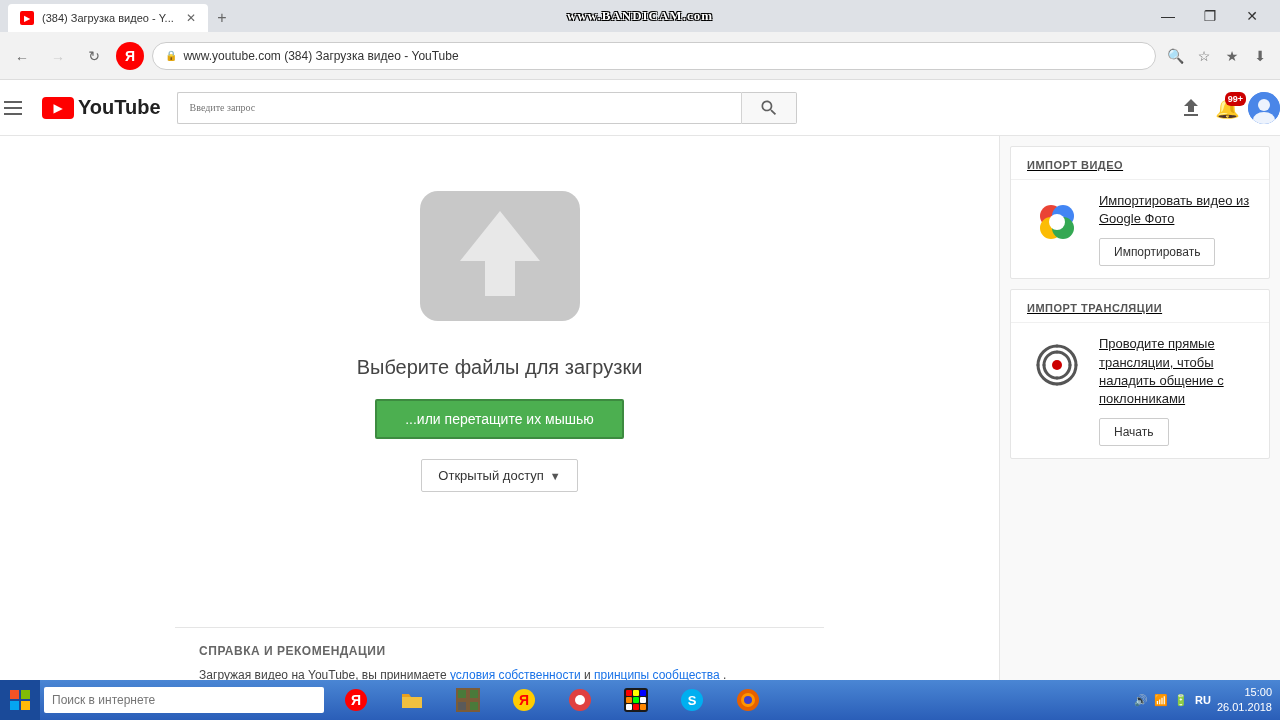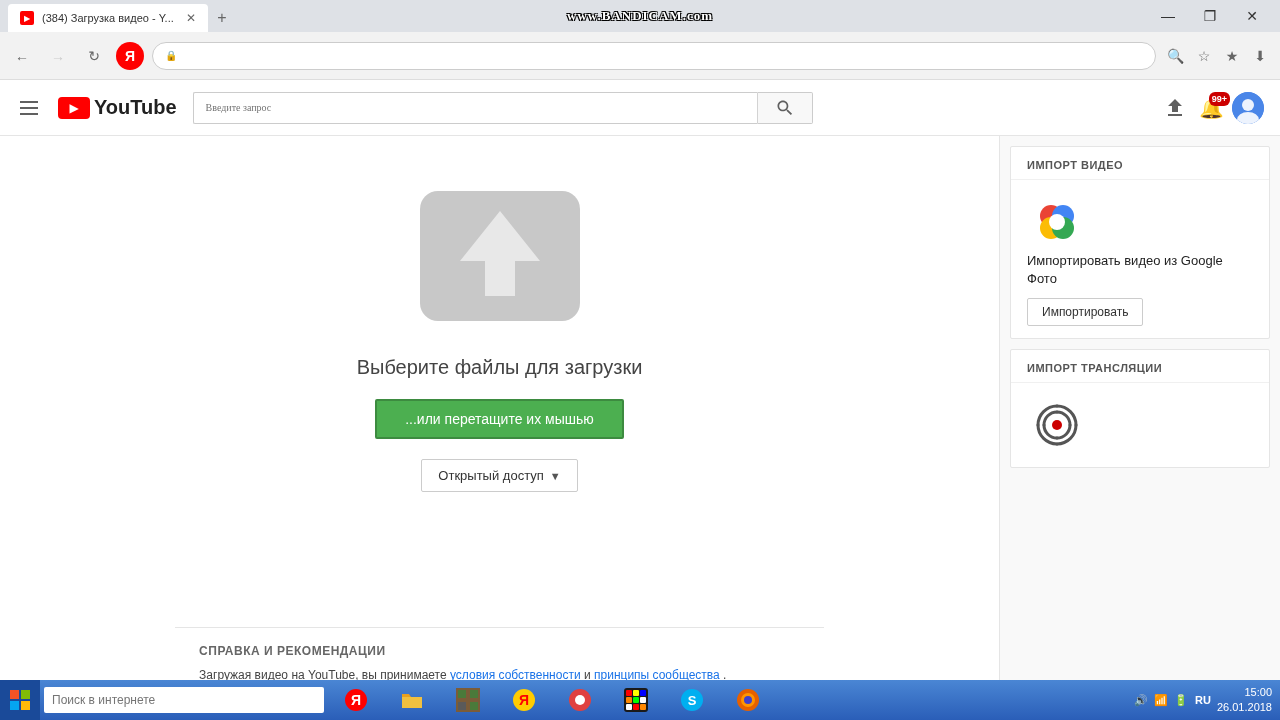--- a/index.html
+++ b/index.html
@@ -76,21 +76,21 @@
     .url-text { flex:1; font-size: 12px; }
     .addressbar-icons { display:flex; gap:4px; }
     .addr-icon { width:24px; height:24px; display:flex; align-items:center; justify-content:center; color:#666; font-size:14px; cursor:pointer; }
 
     
     .yt-header {
       height: 56px;
       background: #fff;
       display: flex;
       align-items: center;
-      padding: 0 16px;
+      padding: 0 0;
       gap: 16px;
       border-bottom: 1px solid #e5e5e5;
       position: relative;
       z-index: 10;
     }
     .hamburger { cursor:pointer; display:flex; flex-direction:column; gap:4px; padding:4px; }
     .hamburger span { width:18px; height:2px; background:#606060; display:block; }
     .yt-logo { display:flex; align-items:center; gap:4px; cursor:pointer; }
     .yt-logo-icon { width:32px; height:22px; background:#ff0000; border-radius:4px; display:flex; align-items:center; justify-content:center; }
     .yt-logo-icon::after { content:'▶'; color:#fff; font-size:12px; }
@@ -182,30 +182,31 @@
       padding: 0;
       display: flex;
       flex-direction: column;
       gap: 0;
     }
     .sidebar-section {
       background: #fff;
       margin: 10px 10px 0 10px;
       border: 1px solid #e5e5e5;
       border-radius: 2px;
+      text-decoration: underline;
     }
     .sidebar-section-title {
       font-size: 11px;
       font-weight: bold;
       color: #555;
       letter-spacing: 0.5px;
       padding: 12px 16px 8px 16px;
       border-bottom: 1px solid #f0f0f0;
     }
-    .sidebar-content { padding: 12px 16px; display: flex; align-items: flex-start; flex-direction: column; }
+    .sidebar-content { padding: 12px 16px; display: flex; gap: 12px; align-items: flex-start; }
     .sidebar-thumb { width: 60px; height: 60px; flex-shrink:0; display:flex; align-items:center; justify-content:center; }
     .sidebar-text { flex:1; }
     .sidebar-text-main { font-size: 13px; color: #222; line-height: 1.4; margin-bottom: 10px; }
     .sidebar-btn {
       background: #fff;
       color: #333;
       border: 1px solid #ccc;
       border-radius: 2px;
       padding: 6px 14px;
       font-size: 12px;
@@ -269,20 +270,25 @@
 
 <div class="addressbar">
   <div class="nav-btn">←</div>
   <div class="nav-btn" style="color:#ccc;">→</div>
   <div class="nav-btn">↻</div>
   <div class="yandex-logo">
     <span>Я</span>
   </div>
   <div class="url-bar">
     <span class="url-lock">🔒</span>
+    <span class="url-text">
+      <span>www.youtube.com</span>
+      <span>  </span>
+      <span>(384) Загрузка видео - YouTube</span>
+    </span>
   </div>
   <div class="addressbar-icons">
     <div class="addr-icon">🔍</div>
     <div class="addr-icon">☆</div>
     <div class="addr-icon">★</div>
     <div class="addr-icon">⬇</div>
   </div>
 </div>
 
 <div class="yt-header">
@@ -399,20 +405,24 @@
             <path d="M27,8 A19,19 0 0,1 46,27" stroke="#555" stroke-width="3" fill="none" stroke-linecap="round"></path>
 
             <path d="M14,27 A13,13 0 0,1 27,14" stroke="#555" stroke-width="3" fill="none" stroke-linecap="round"></path>
             <path d="M27,40 A13,13 0 0,1 14,27" stroke="#555" stroke-width="3" fill="none" stroke-linecap="round"></path>
             <path d="M40,27 A13,13 0 0,1 27,40" stroke="#555" stroke-width="3" fill="none" stroke-linecap="round"></path>
             <path d="M27,14 A13,13 0 0,1 40,27" stroke="#555" stroke-width="3" fill="none" stroke-linecap="round"></path>
 
             <circle cx="27" cy="27" r="5" fill="#cc0000"></circle>
           </svg>
         </div>
+        <div class="sidebar-text">
+          <div class="sidebar-text-main">Проводите прямые трансляции, чтобы наладить общение с поклонниками</div>
+          <button class="sidebar-btn-blue">Начать</button>
+        </div>
       </div>
     </div>
 
   </div>
 </div>
 
 <div class="taskbar">
   <div class="taskbar-start">
 
     <svg class="win-logo" viewBox="0 0 24 24">

